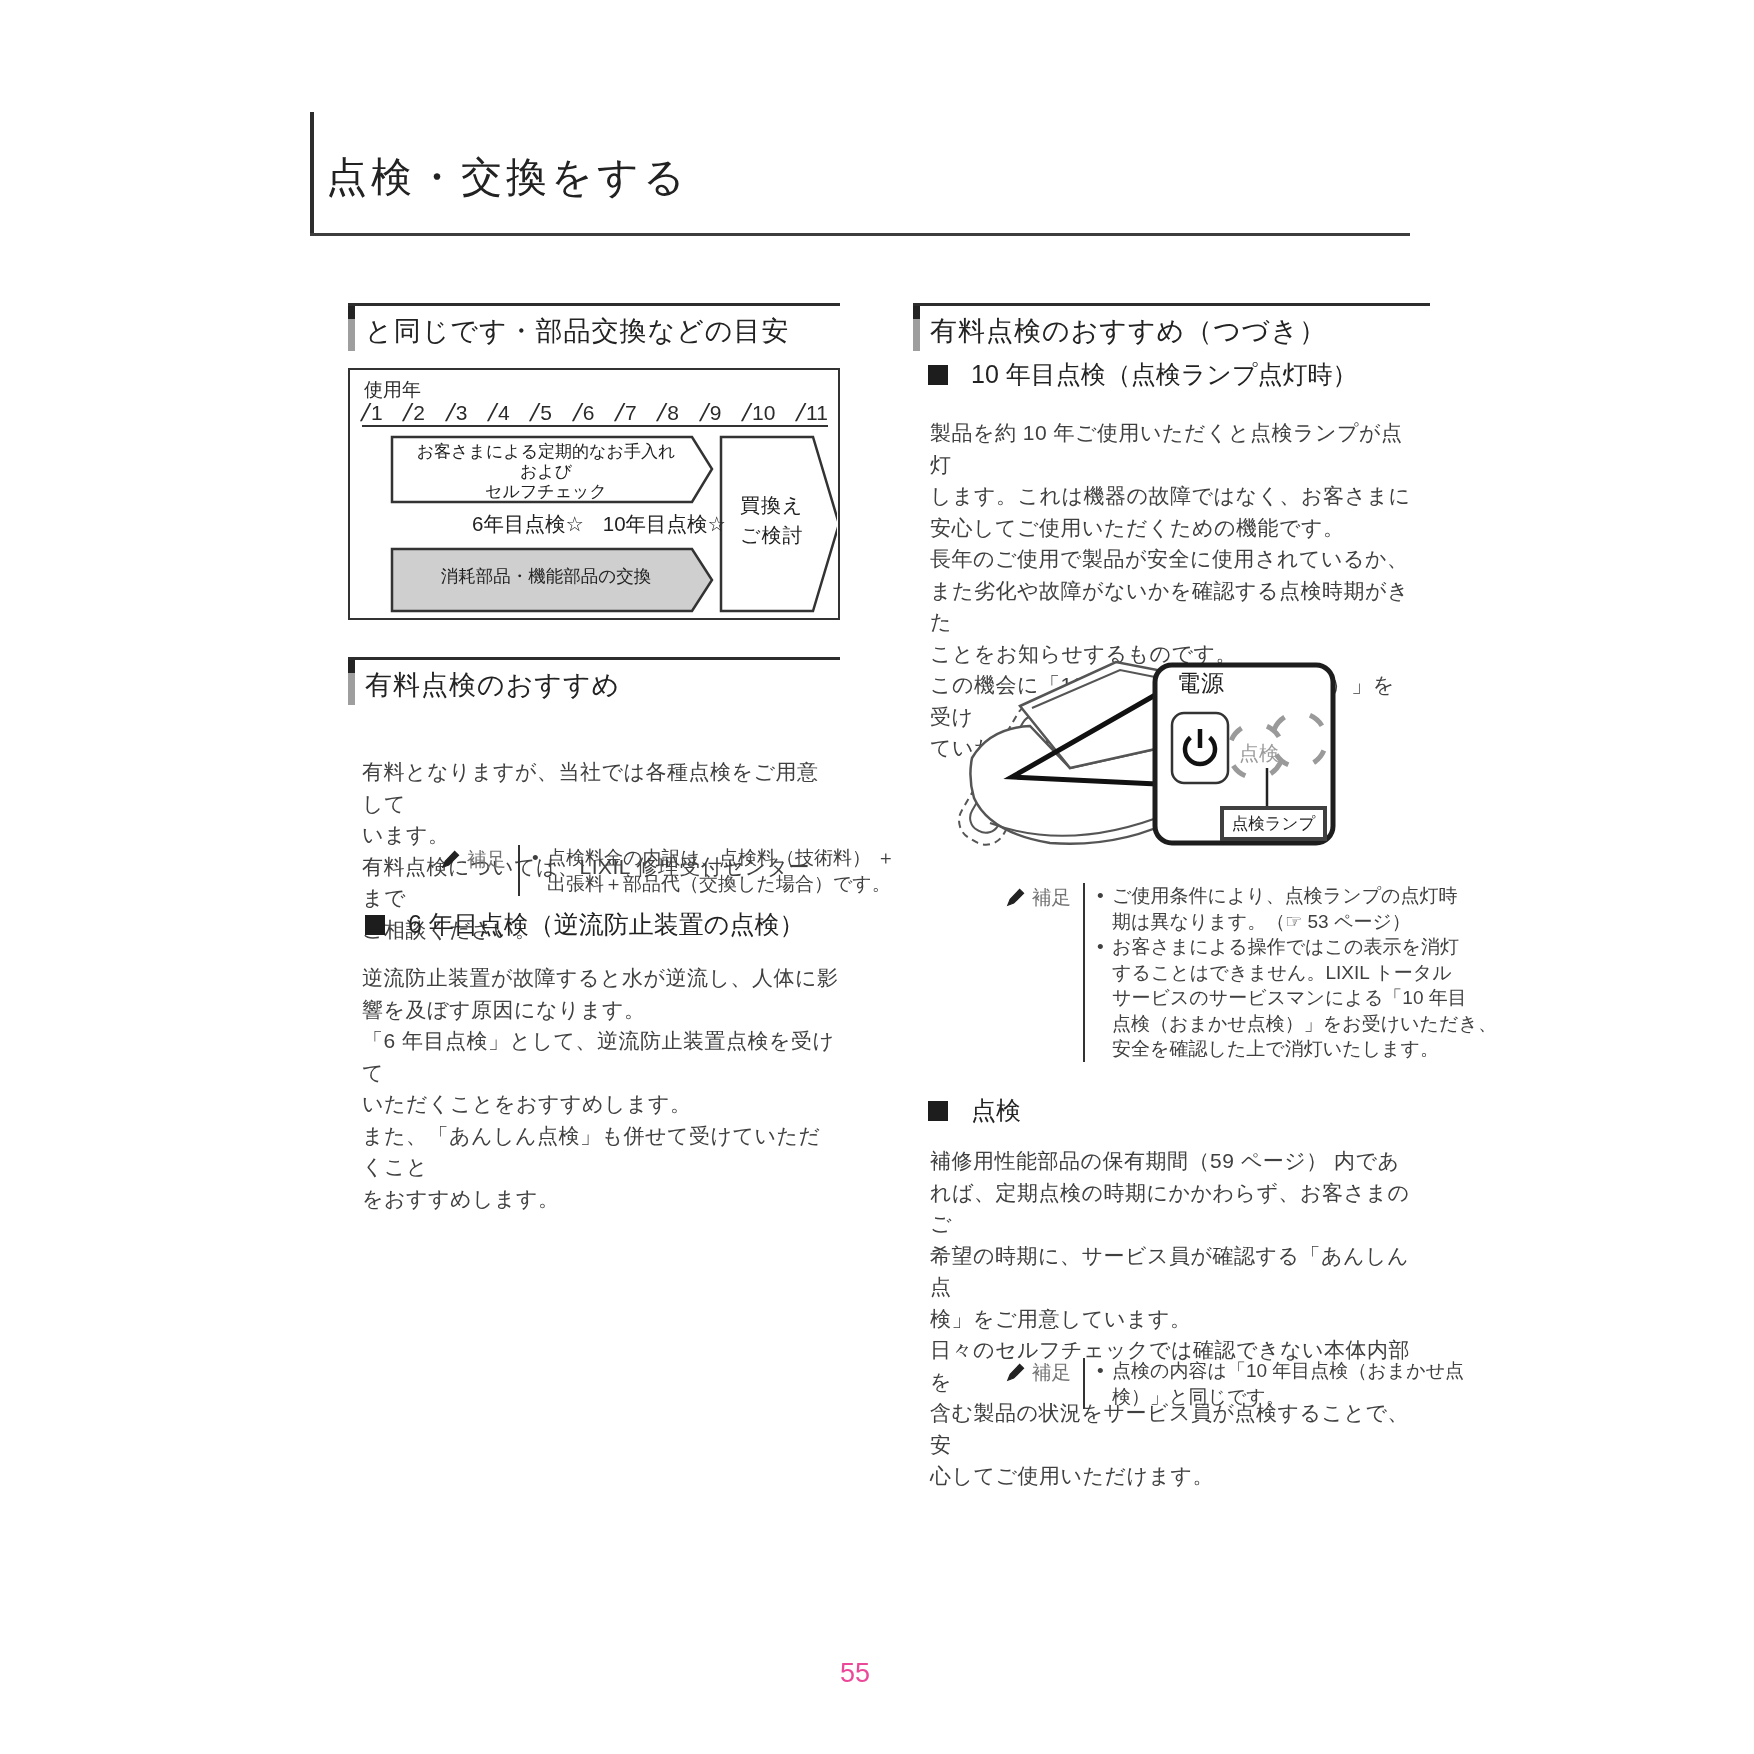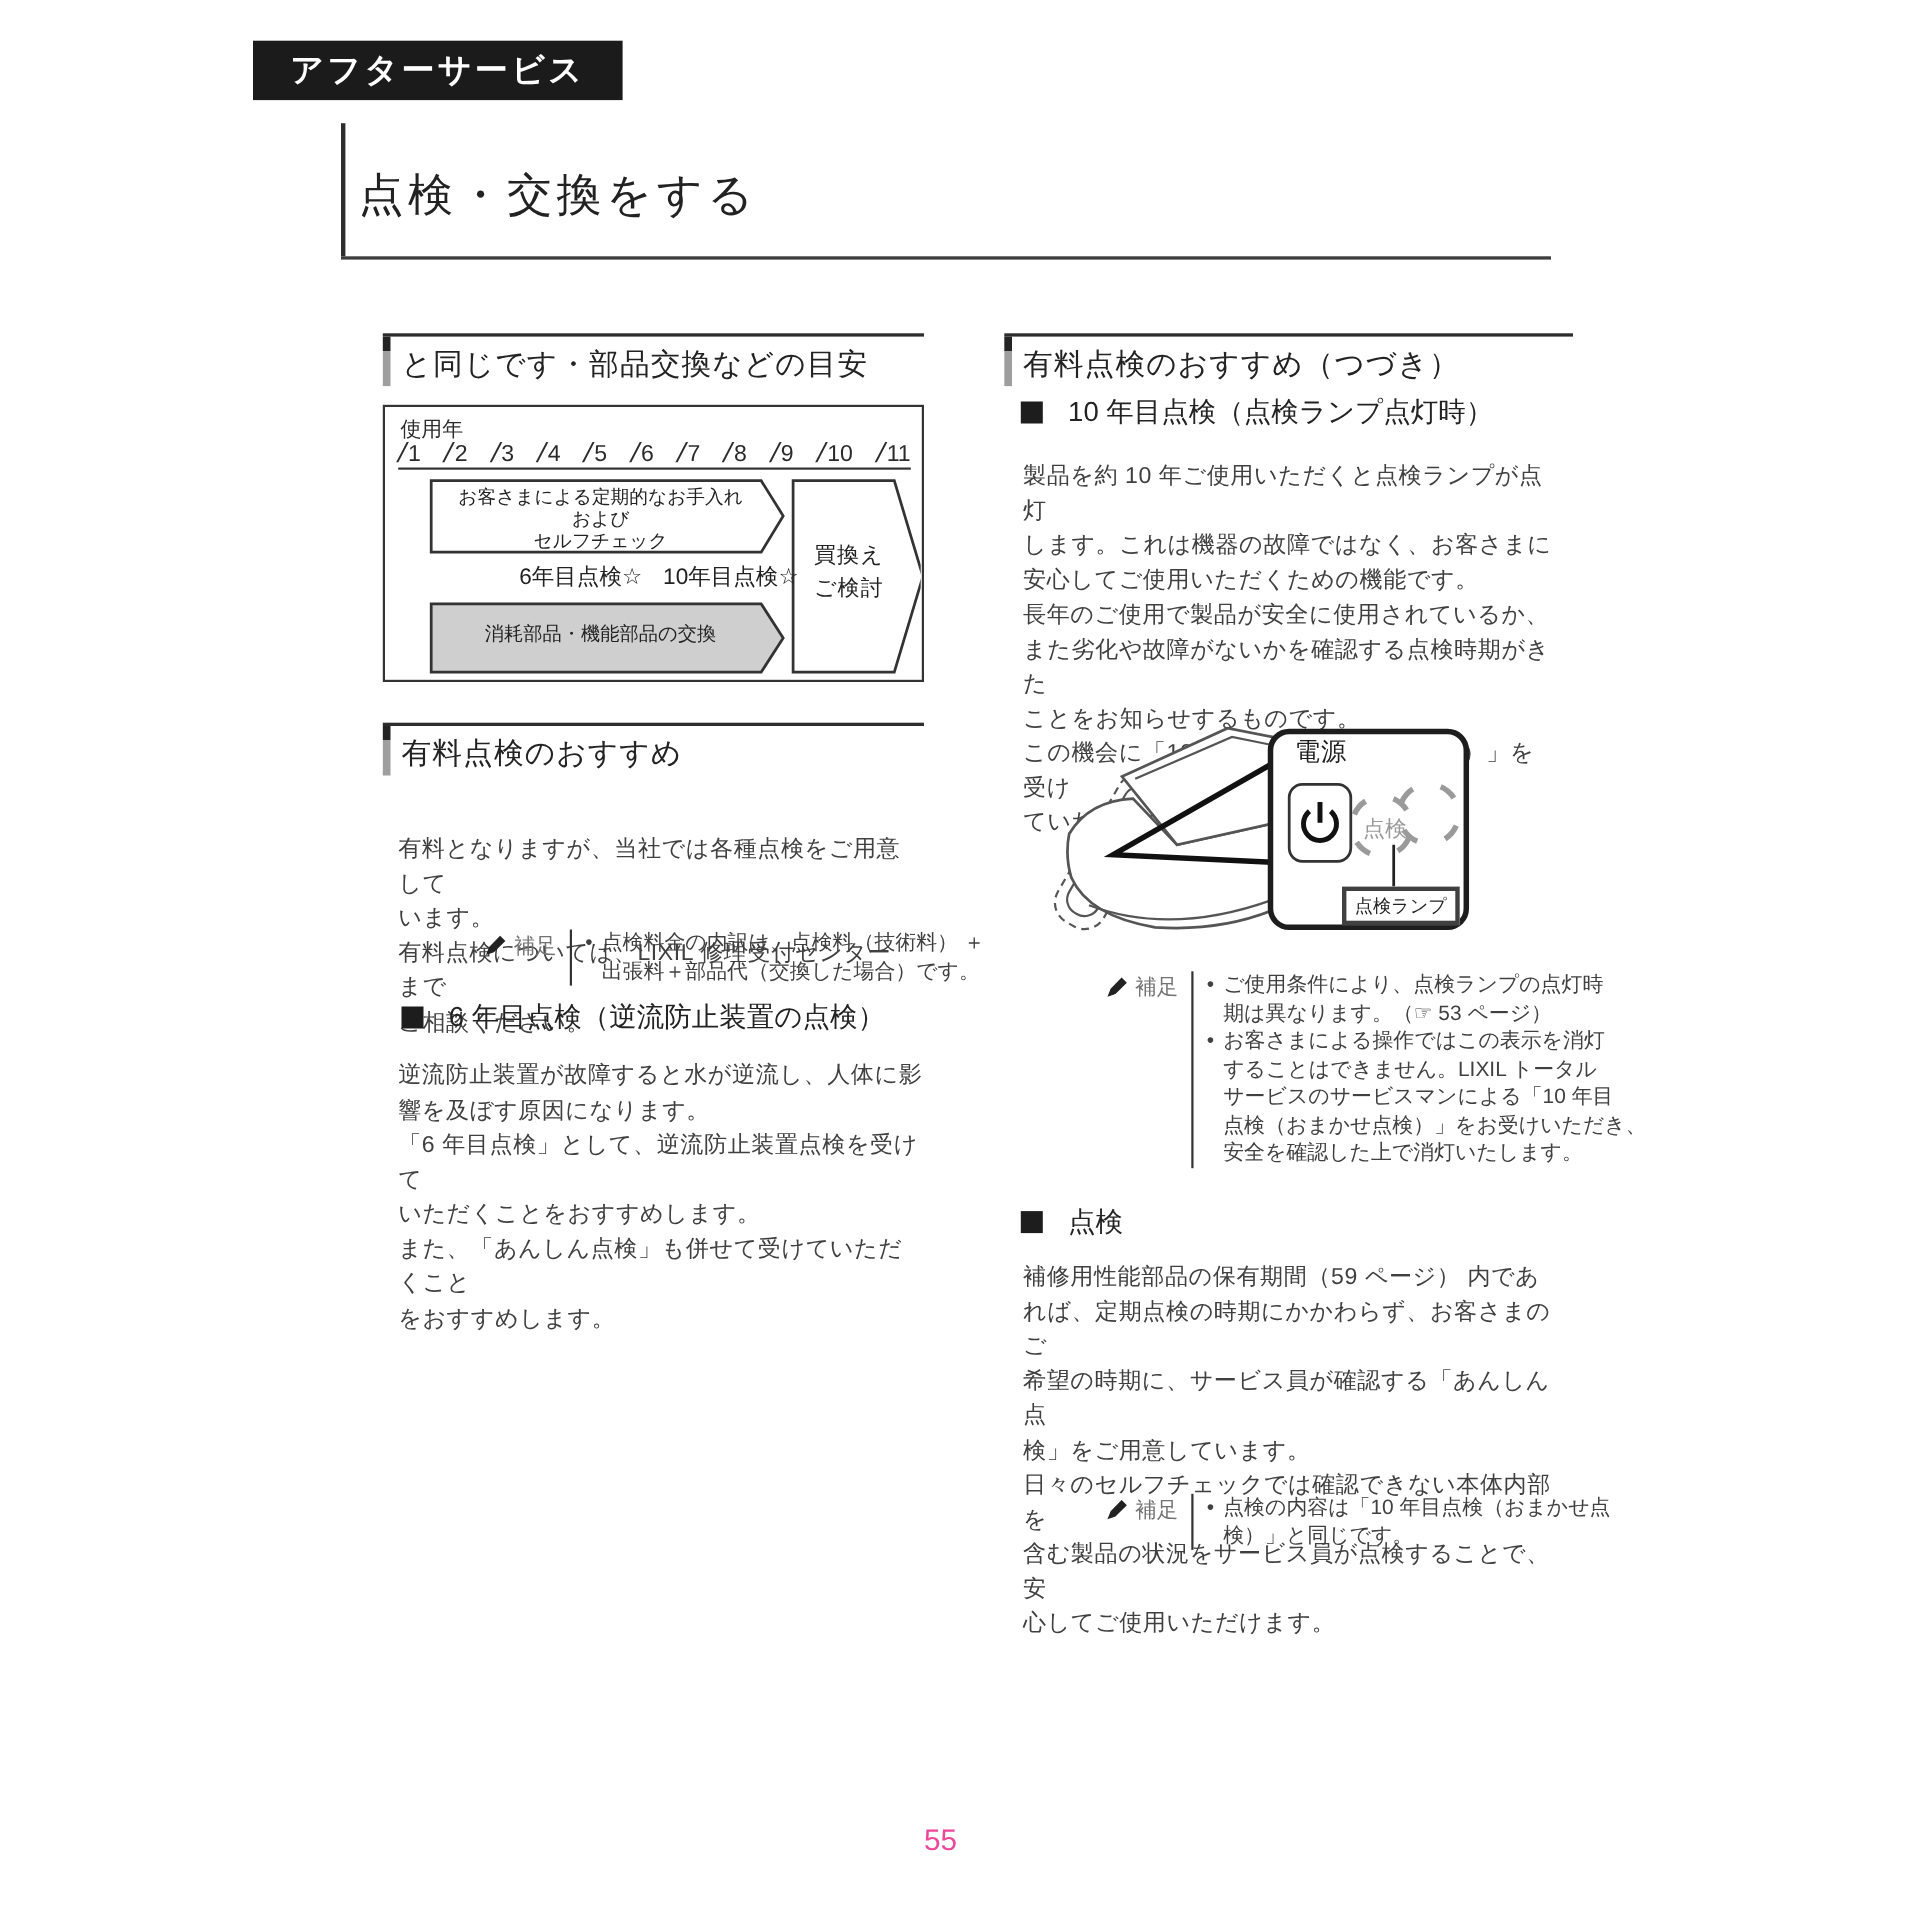--- a/index.html
+++ b/index.html
@@ -69,21 +69,20 @@
   .il-lampbox{position:absolute;left:300px;top:158px;width:99px;height:27px;border:4px solid #404040;background:#fff;
               display:flex;align-items:center;justify-content:center;font-size:16.5px;color:#222;white-space:nowrap;}
 
   #pgnum{left:840px;top:1658px;width:76px;text-align:left;font-size:27px;color:#ec4899;}
 </style>
 </head>
 <body>
 
 <div class="page">
 
-  <div class="abs badge">アフターサービス</div>
   <div class="abs title-vline"></div>
   <div class="abs main-title">点検・交換をする</div>
   <div class="abs title-rule"></div>
 
   <div class="abs sec-h" id="sec1">
     <div class="bar"></div>
     <div class="txt">と同じです・部品交換などの目安</div>
   </div>
 
   <div class="abs diagram">

